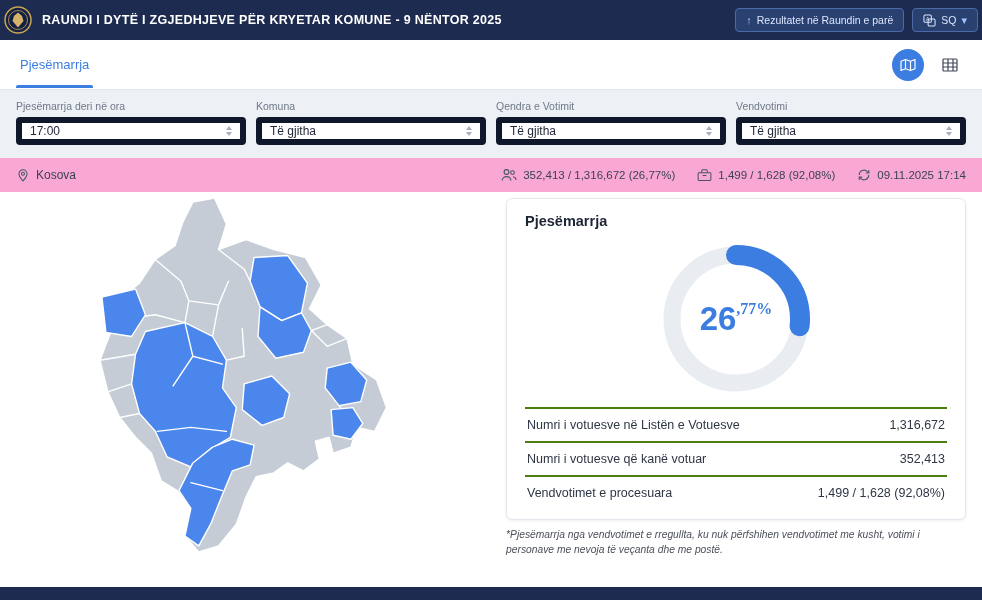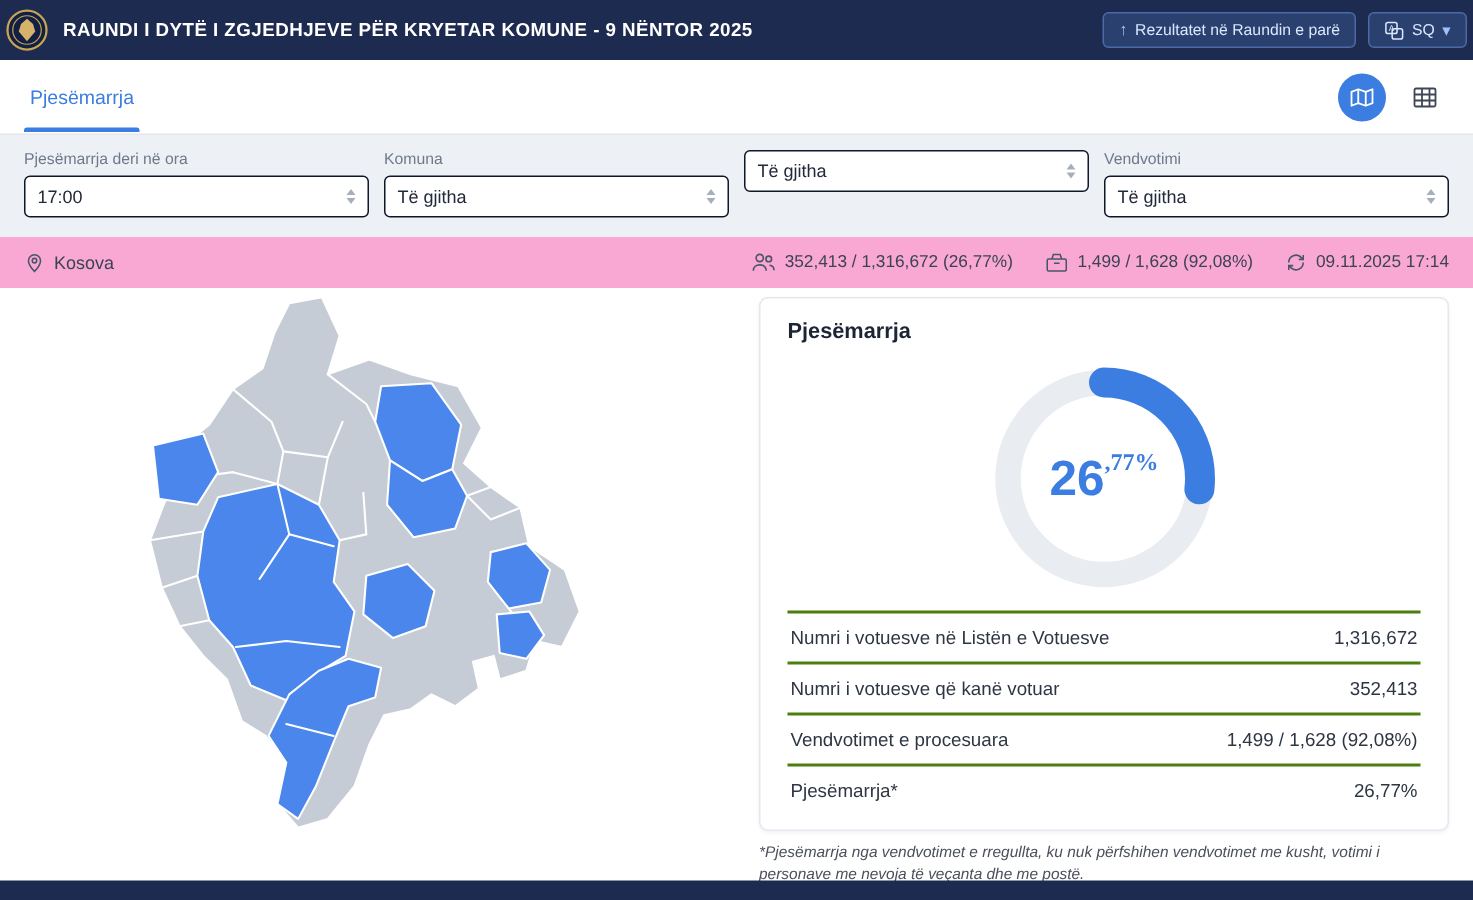--- a/index.html
+++ b/index.html
@@ -26,21 +26,21 @@
                 background:var(--color-accent,#3b7de0); border-radius:2px 2px 0 0; }
   .tab-icons { margin-left:auto; display:flex; gap:10px; align-items:center; }
   .icon-btn { width:32px; height:32px; border-radius:50%; display:flex; align-items:center;
               justify-content:center; cursor:pointer; border:none; background:transparent; }
   .icon-btn.active { background:var(--color-accent,#3b7de0); }
 
   
   .filters { background:#edf0f5; padding:10px 16px 13px; display:grid;
              grid-template-columns:repeat(4,1fr); gap:10px; }
   .filter-label { font-size:10.5px; color:#70798a; margin-bottom:5px; }
-  .select { background:#fff; border:1px solid #0f172a; border-radius:4px; height:28px;
+  .select { background:#fff; border:6px solid #0f172a; border-radius:4px; height:28px;
             display:flex; align-items:center; justify-content:space-between;
             padding:0 8px; font-size:12px; color:#22293a; cursor:pointer; }
   .sel-arrows { display:flex; flex-direction:column; gap:2px; }
   .sel-arrows i { display:block; width:0; height:0; border-left:3.5px solid transparent;
                   border-right:3.5px solid transparent; }
   .sel-arrows .up { border-bottom:4px solid #a7afbd; }
   .sel-arrows .down { border-top:4px solid #a7afbd; }
 
   
   .statusbar { height:34px; display:flex; align-items:center; padding:0 16px; background:#f9a8d4; }
@@ -139,20 +139,21 @@
       <div class="filter-label">Komuna</div>
       <div class="select">
         <span>Të gjitha</span>
         <span class="sel-arrows">
             <i class="up"></i>
             <i class="down"></i>
           </span>
       </div>
     </div>
     <div>
+      <div class="filter-label">Qendra e Votimit</div>
       <div class="select">
         <span>Të gjitha</span>
         <span class="sel-arrows">
             <i class="up"></i>
             <i class="down"></i>
           </span>
       </div>
     </div>
     <div>
       <div class="filter-label">Vendvotimi</div>
@@ -264,24 +265,20 @@
             <span class="val">1,316,672</span>
           </div>
           <div class="row">
             <span>Numri i votuesve që kanë votuar</span>
             <span class="val">352,413</span>
           </div>
           <div class="row">
             <span>Vendvotimet e procesuara</span>
             <span class="val">1,499 / 1,628 (92,08%)</span>
           </div>
-          <div class="row">
-            <span>Pjesëmarrja*</span>
-            <span class="val">26,77%</span>
-          </div>
         </div>
       </div>
       <div class="footnote">*Pjesëmarrja nga vendvotimet e rregullta, ku nuk përfshihen vendvotimet me kusht, votimi i personave me nevoja të veçanta dhe me postë.</div>
     </div>
   </div>
 
   <div class="footer"></div>
 </div>
 
 </body></html>

